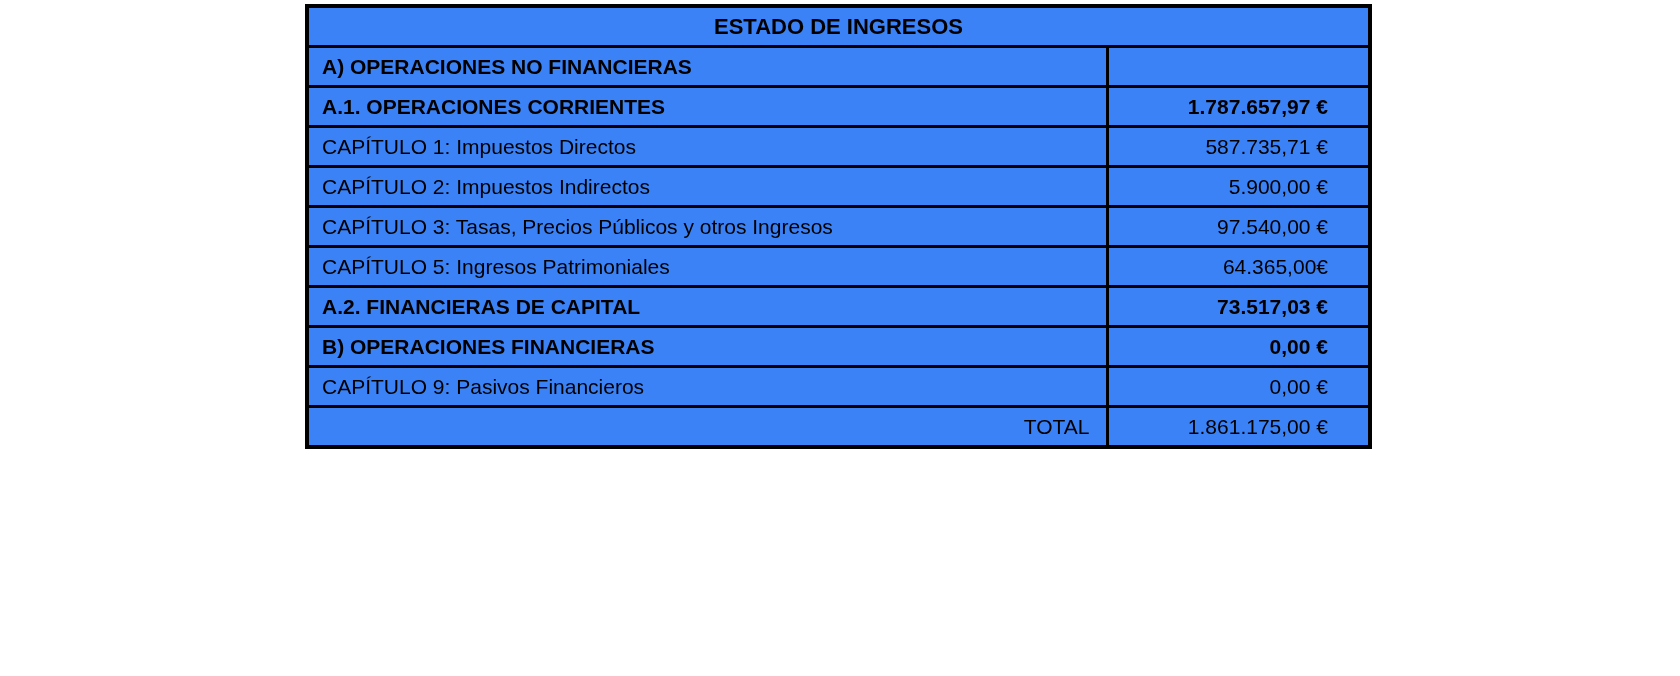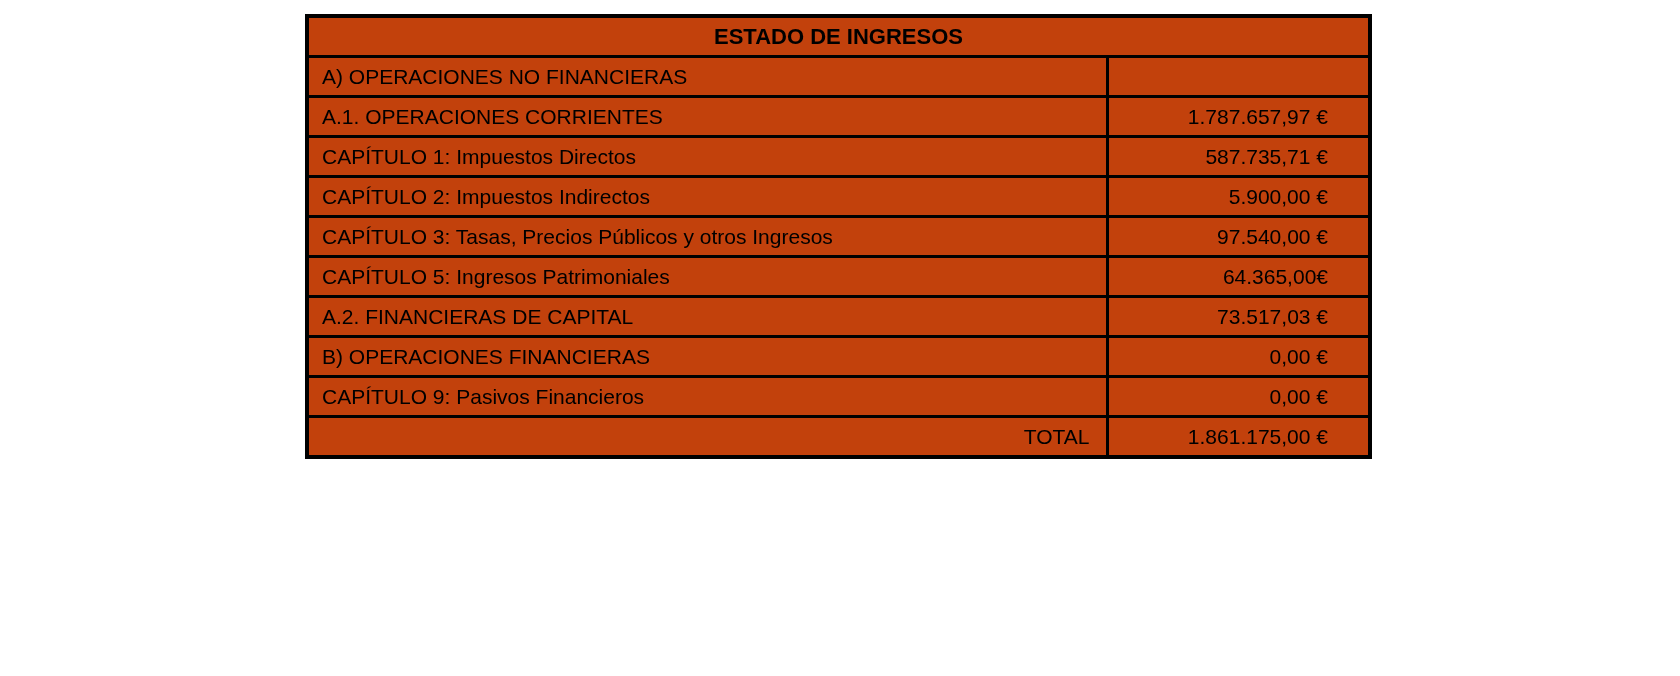--- a/index.html
+++ b/index.html
@@ -10,26 +10,26 @@
   body {
     position: relative;
     width: 1680px;
     height: 676px;
     font-family: "Liberation Sans", sans-serif;
     color: #000000;
   }
   table.income-table {
     position: absolute;
     left: 305px;
-    top: 14px;
+    top: 4px;
     width: 1063px;
     border-collapse: collapse;
     table-layout: fixed;
     border: 4px solid #000000;
-    background: #c2410c;
+    background: #3b82f6;
   }
   .income-table col.c-label  { width: 800px; }
   .income-table col.c-amount { width: 263px; }
   .income-table th,
   .income-table td {
     border: 3px solid #000000;
     height: 37px;
     font-size: 21px;
     line-height: 37px;
     padding: 0;
@@ -44,21 +44,21 @@
   }
   .income-table td.label-cell {
     text-align: left;
     padding-left: 13px;
   }
   .income-table td.amount-cell {
     text-align: right;
     padding-right: 40px;
   }
   tr.row-section td {
-    font-weight: normal;
+    font-weight: bold;
   }
   tr.row-item td {
     font-weight: normal;
   }
   tr.row-total td {
     font-weight: normal;
   }
   tr.row-total td.label-cell {
     text-align: right;
     padding-right: 16px;

